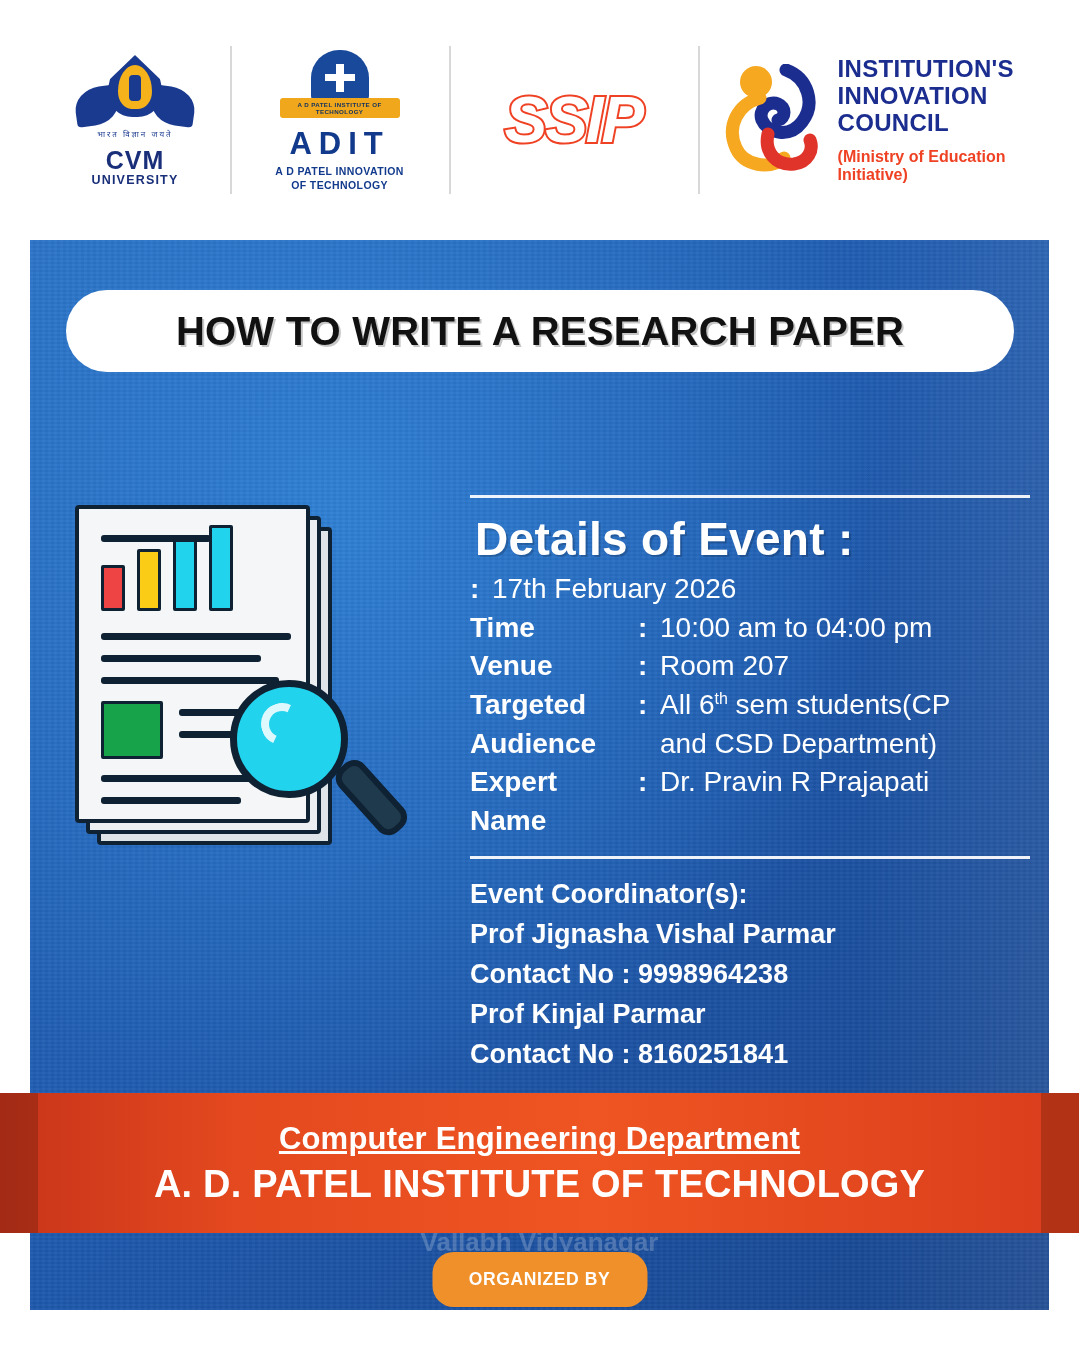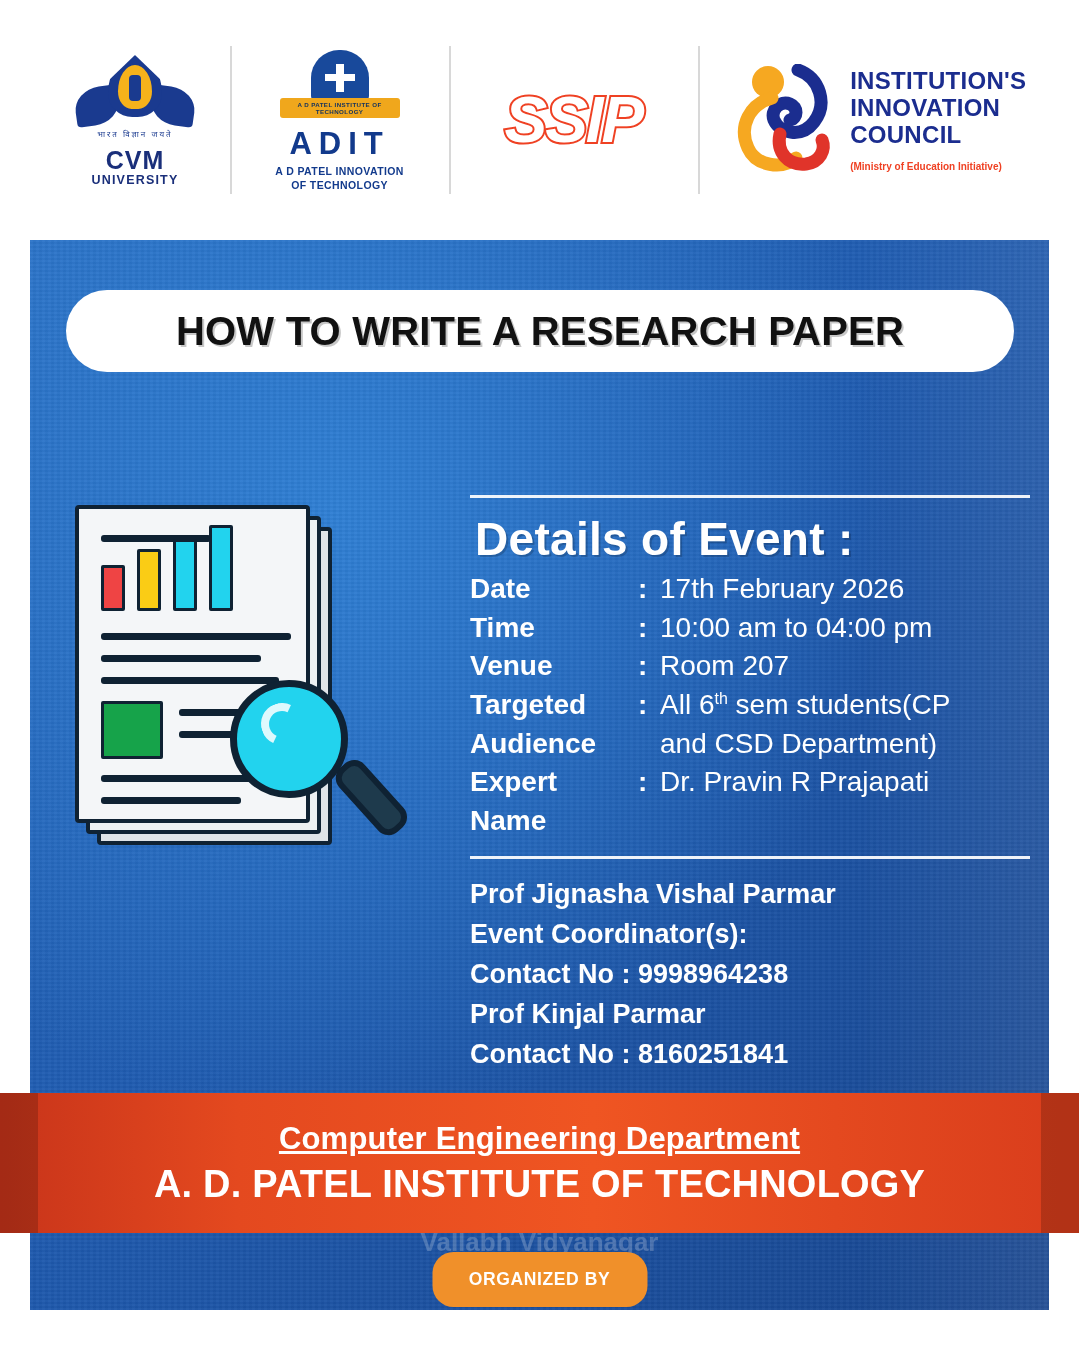--- a/index.html
+++ b/index.html
@@ -112,21 +112,21 @@
     paint-order: stroke fill;
   }
 
   
   .iic { display: flex; align-items: center; gap: 14px; }
   .iic-mark { position: relative; width: 108px; height: 112px; flex: none; }
   .iic-text { line-height: 1.12; }
   .iic-l1, .iic-l2, .iic-l3 {
     color: #1b2d8f; font-weight: bold; font-size: 24px; letter-spacing: .3px;
   }
-  .iic-min { color: #ef4123; font-weight: bold; font-size: 10px; margin-top: 12px; }
+  .iic-min { color: #ef4123; font-weight: bold; font-size: 16px; margin-top: 12px; }
 
   
   .poster {
     position: relative;
     width: 1019px; height: 1070px;
     margin: 0 auto;
     background:
       radial-gradient(ellipse at 30% 25%, #2f7fd4 0%, rgba(47,127,212,0) 55%),
       linear-gradient(135deg, #2a6fc4 0%, #1f5bb0 45%, #17458f 100%);
     overflow: hidden;
@@ -326,21 +326,20 @@
     <div class="mag-glass">
         <div class="mag-shine"></div>
       </div>
   </div>
 
   <div class="details">
     <div class="rule"></div>
     <div class="details-head">Details of Event :</div>
 
     <div class="kv">
-      <div class="k">Date</div>
       <div class="c">:</div>
       <div class="v">17th February 2026</div>
     </div>
 
     <div class="kv">
       <div class="k">Time</div>
       <div class="c">:</div>
       <div class="v">10:00 am to 04:00 pm</div>
     </div>
 
@@ -371,22 +370,22 @@
     <div class="kv cont">
       <div class="k">Name</div>
       <div class="c"></div>
       <div class="v"></div>
     </div>
 
     <div class="gap"></div>
     <div class="rule"></div>
 
     <div class="coord">
+      <div>Event Coordinator(s):</div>
       <div>Prof Jignasha Vishal Parmar</div>
-      <div>Event Coordinator(s):</div>
       <div>Contact No : 9998964238</div>
       <div>Prof Kinjal Parmar</div>
       <div>Contact  No : 8160251841</div>
     </div>
   </div>
 
   <div class="faded-text">Vallabh Vidyanagar</div>
 
   <div class="org-pill">ORGANIZED BY</div>
 </div>

